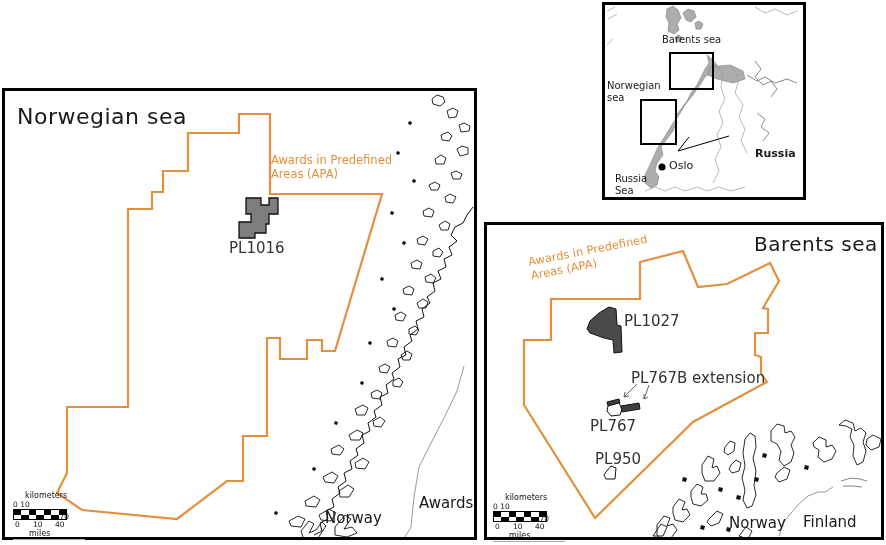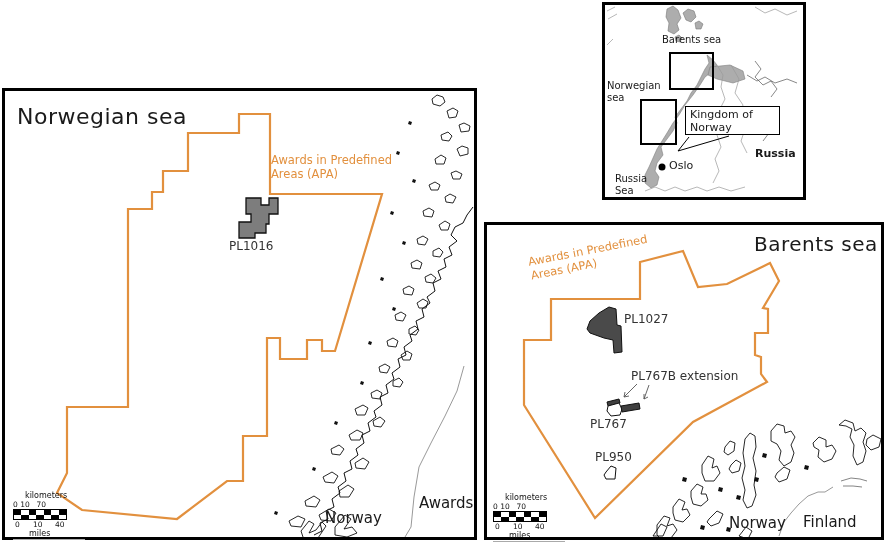--- a/index.html
+++ b/index.html
@@ -4,35 +4,35 @@
 <style>
   html,body{margin:0;padding:0;background:#fff;}
   body{width:886px;height:545px;position:relative;overflow:hidden;
        font-family:"DejaVu Sans","Liberation Sans",sans-serif;color:#1a1a1a;}
   .panel{position:absolute;background:#fff;border:3px solid #000;box-sizing:border-box;}
   .panel svg{position:absolute;left:0;top:0;}
   .lbl{position:absolute;white-space:nowrap;line-height:1.15;}
   .title-lg{font-size:22px;letter-spacing:.5px;}
   .title-md{font-size:20px;letter-spacing:.5px;}
   .country{font-size:15px;}
-  .lic{font-size:12px;color:#333;}
+  .lic{font-size:15px;color:#333;}
   .apa{font-size:11.5px;color:#E2903E;white-space:normal;line-height:1.25;}
   .ov-lbl{font-size:10px;}
   .ov-lbl2{font-size:11px;}
   .wrap{white-space:normal;}
   .box{position:absolute;border:2px solid #000;box-sizing:border-box;background:transparent;}
   .kingdom-box{position:absolute;border:1.5px solid #000;background:#fff;font-size:11px;
                line-height:1.2;padding:1px 4px;box-sizing:border-box;white-space:normal;}
   .rot{transform:rotate(-11deg);transform-origin:left top;}
   
   .scalebar{position:absolute;width:80px;font-size:7.5px;color:#111;}
   .sb-unit{font-size:8px;margin-left:12px;}
-  .sb-kmrow{position:relative;width:29px;height:9px;}
+  .sb-kmrow{position:relative;width:52px;height:9px;}
   .sb-kmrow .l{position:absolute;left:0;top:0;}
-  .sb-kmrow .r{position:absolute;right:-4px;top:0;}
+  .sb-kmrow .r{position:absolute;right:-4px;top:12px;}
   .sb-bar{width:52px;height:9px;border:1px solid #000;display:grid;
           grid-template-columns:repeat(7,1fr);grid-template-rows:1fr 1fr;}
   .sb-bar span{display:block;}
   .sb-bar .b{background:#000;} .sb-bar .w{background:#fff;}
   .sb-mirow{position:relative;width:56px;height:9px;}
   .sb-mirow span{position:absolute;top:0;}
   .sb-mi0{left:2px;} .sb-mi10{left:20px;} .sb-mi40{left:42px;}
   .sb-unit-b{font-size:8px;margin-left:16px;}
   .sb-line{width:72px;height:1px;background:#aaa;margin-top:1px;}
 </style>
@@ -149,21 +149,20 @@
 
     <g stroke="#000" stroke-width="1" fill="none">
       <path d="M84,132 L73,146"></path>
         <path d="M124,131 L73,146"></path>
     </g>
     <circle cx="57" cy="162" r="3.5" fill="#000"></circle>
   </svg>
 
   <div class="box" style="left:64px;top:47px;width:45px;height:38px;"></div>
   <div class="box" style="left:35px;top:94px;width:37px;height:46px;"></div>
-  <div class="kingdom-box" style="left:80px;top:101px;width:95px;height:29px;">Kingdom of Norway</div>
 
   <div class="lbl ov-lbl" style="left:57px;top:29px;">Barents sea</div>
   <div class="lbl ov-lbl wrap" style="left:2px;top:75px;width:64px;">Norwegian sea</div>
   <div class="lbl ov-lbl2" style="left:150px;top:143px;font-weight:bold;">Russia</div>
   <div class="lbl ov-lbl2" style="left:64px;top:155px;">Oslo</div>
   <div class="lbl ov-lbl wrap" style="left:10px;top:168px;width:42px;">Russia Sea</div>
 </div>
 
 <div class="panel" style="left:484px;top:222px;width:400px;height:318px;">
   <svg width="394" height="312" viewBox="0 0 394 312">

